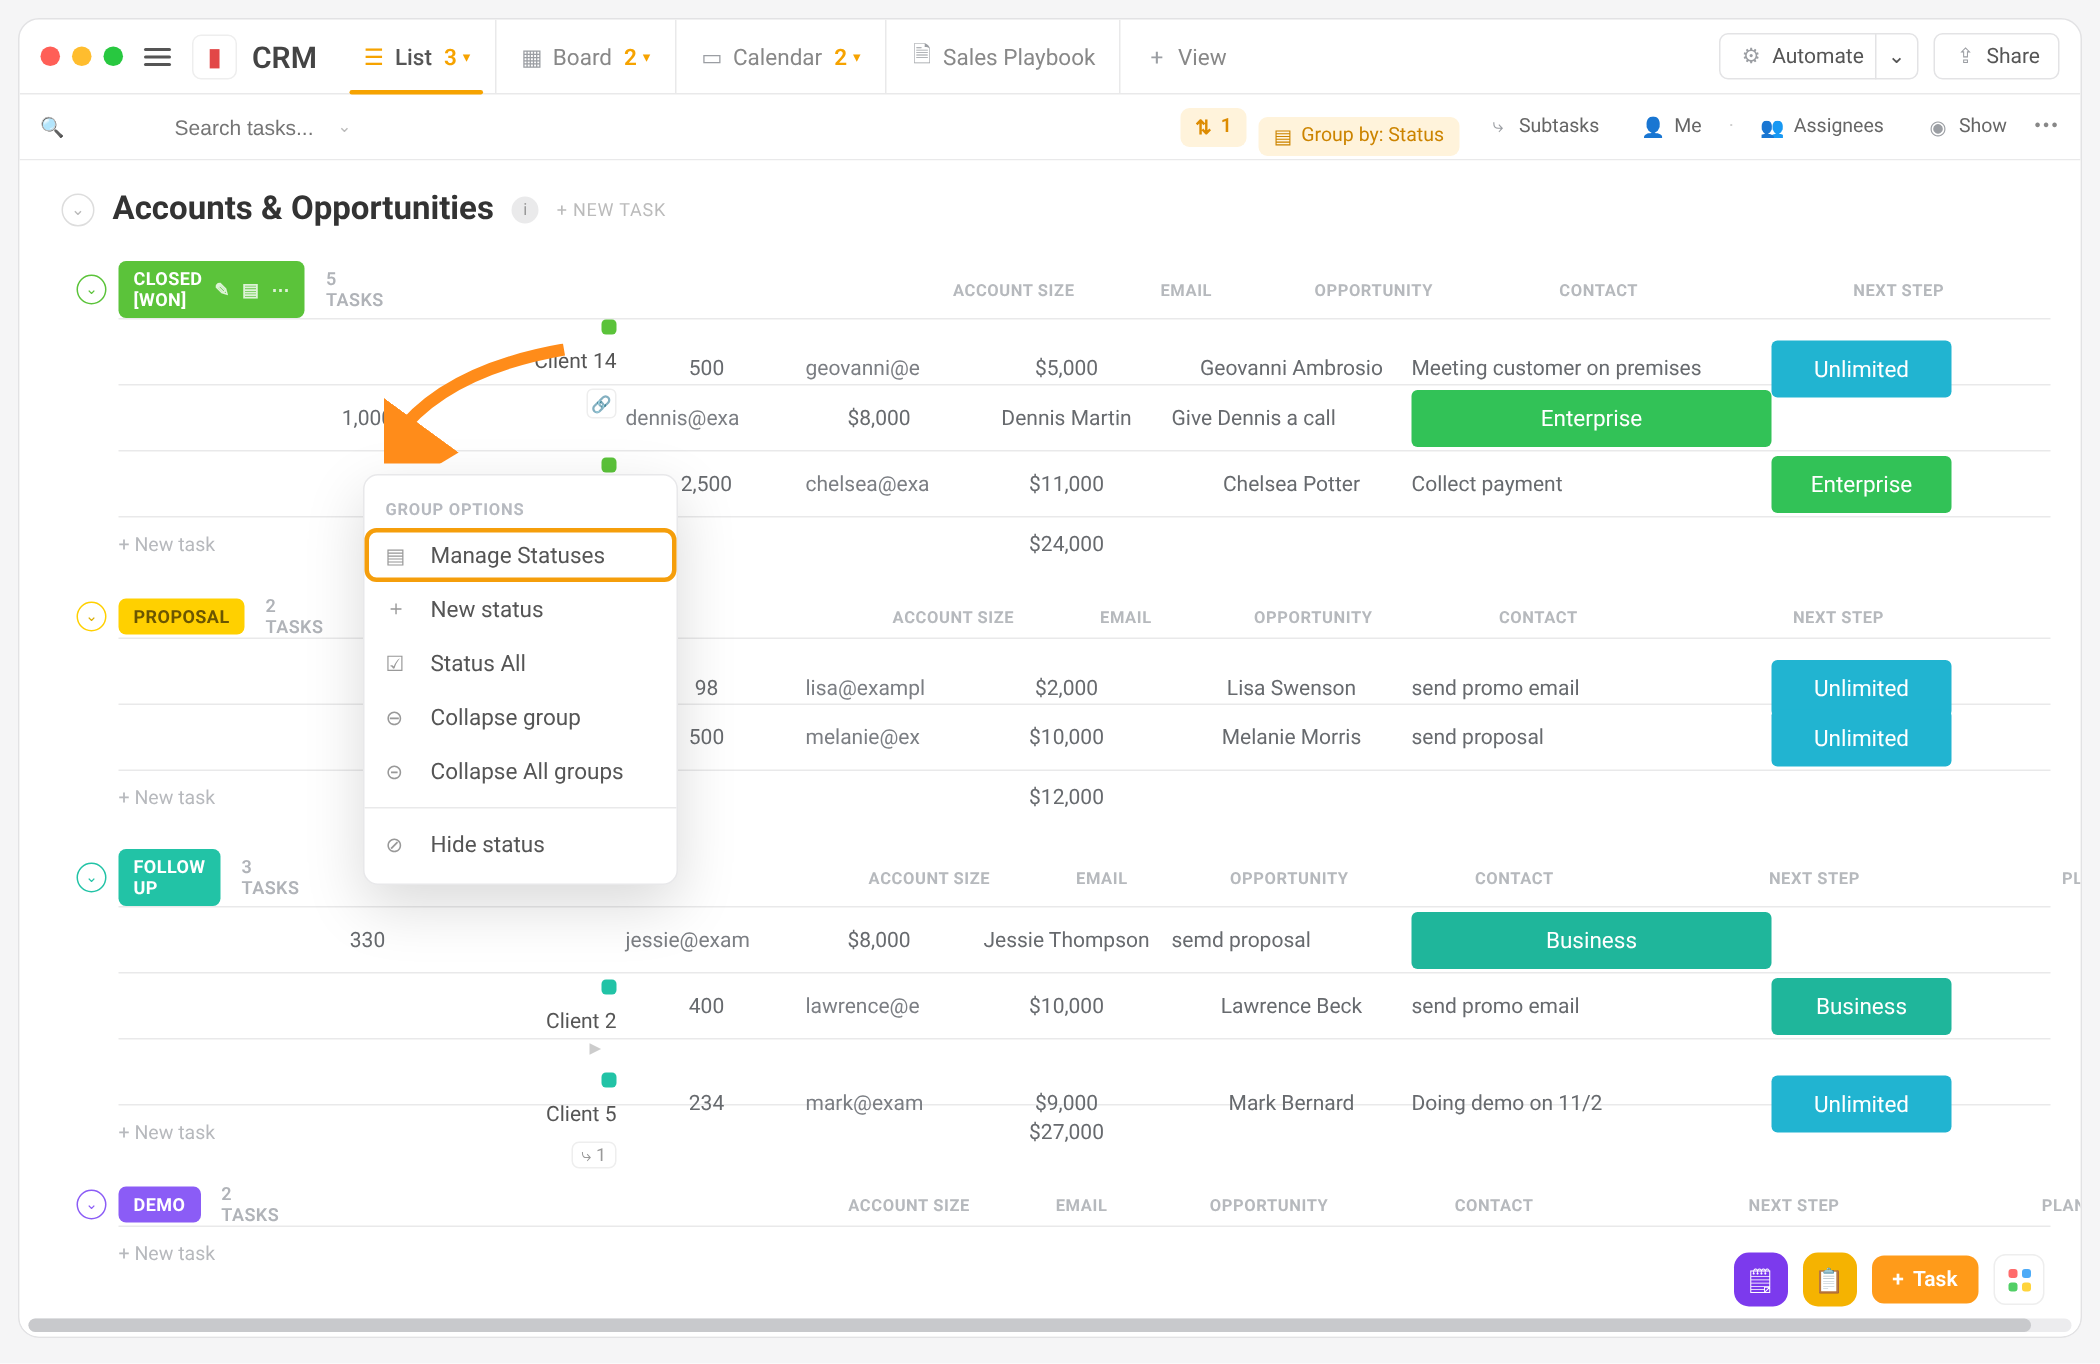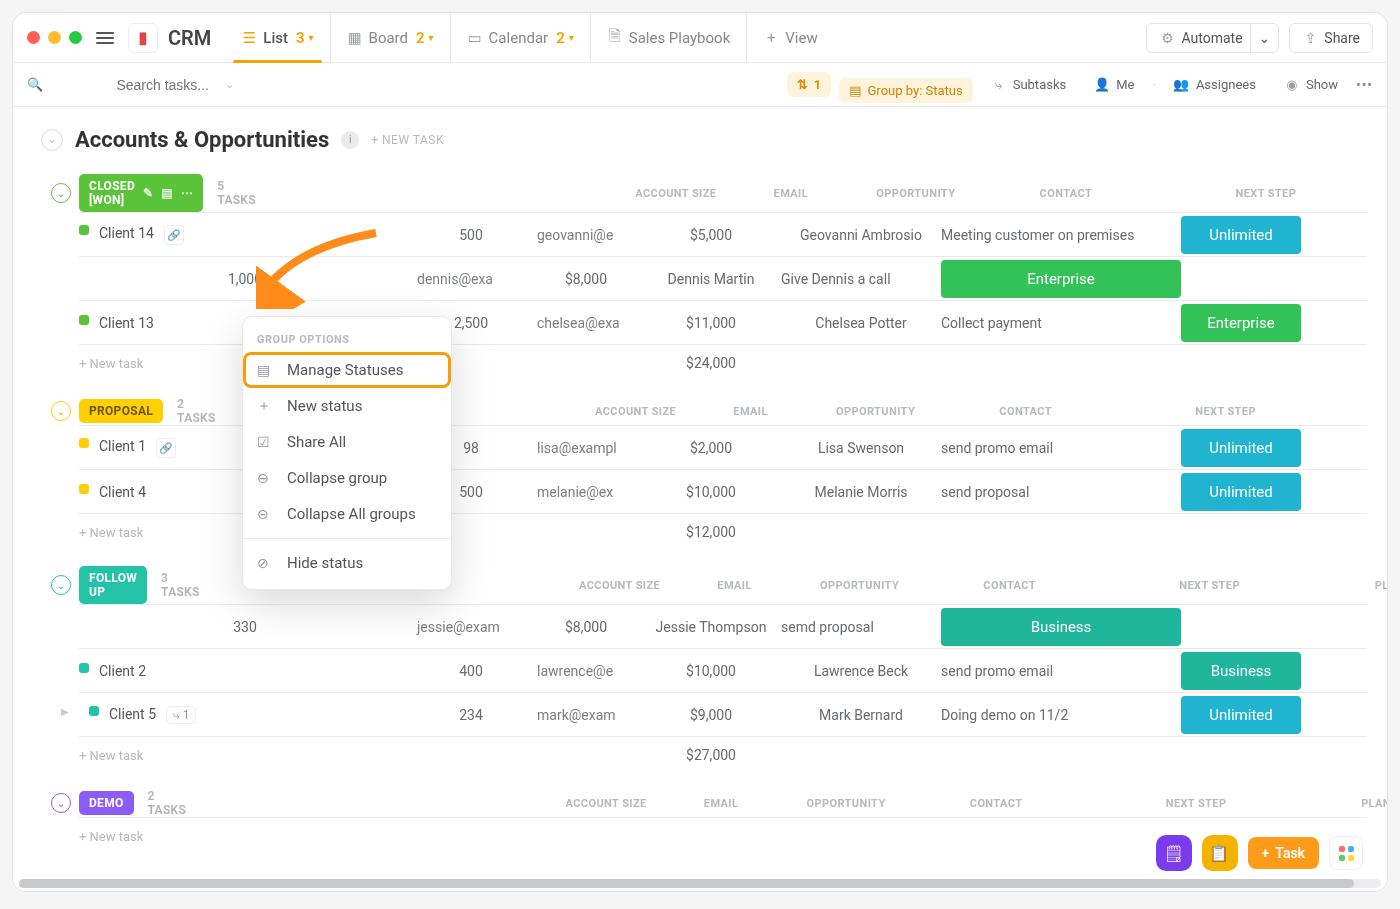--- a/index.html
+++ b/index.html
@@ -57,21 +57,21 @@
 .gtag{margin-left:28px;padding:5px 10px;border-radius:5px;color:#fff;font-size:12px;font-weight:700;letter-spacing:0.3px;display:flex;align-items:center;gap:8px;}
 .gtag.green{background:var(--green);} .gtag.yellow{background:var(--yellow);color:#6b5600;}
 .gtag.teal{background:var(--green2);} .gtag.purple{background:var(--purple);}
 .gtag .tagicon{opacity:.8;font-size:12px;}
 .gcount{margin-left:14px;color:#b0b3b8;font-size:12px;font-weight:600;letter-spacing:.3px;}
 .gcols{display:grid;grid-template-columns:360px 120px 110px 140px 160px 240px 120px 30px;align-items:center;flex:1;}
 .gcols .colh{color:#b6b9bd;font-size:11px;font-weight:700;letter-spacing:.4px;text-align:center;}
 
 .rows{margin-left:66px;margin-right:20px;border-top:1px solid var(--border);}
 .row{display:grid;grid-template-columns:332px 120px 110px 140px 160px 240px 120px;align-items:center;border-bottom:1px solid var(--border);height:44px;color:#555;font-size:14px;}
-.row .name{display:flex;align-items:flex-start;gap:10px;}
+.row .name{display:flex;align-items:flex-end;gap:10px;flex-direction:column;}
 .row .expand{color:#ccc;font-size:10px;width:12px;margin-left:-18px;margin-right:6px;}
 .statusdot{width:10px;height:10px;border-radius:3px;display:inline-block;}
 .sd-green{background:var(--green);} .sd-yellow{background:var(--yellow);} .sd-teal{background:var(--green2);}
 .linkicon{width:20px;height:20px;border:1px solid #eee;border-radius:4px;display:flex;align-items:center;justify-content:center;color:#aaa;font-size:11px;}
 .subcount{display:flex;align-items:center;gap:3px;border:1px solid #eee;border-radius:5px;padding:1px 6px;color:#999;font-size:12px;}
 .cell{text-align:center;color:#676a6e;overflow:hidden;white-space:nowrap;text-overflow:ellipsis;}
 .cell.left{text-align:left;}
 .cell.email{color:#7b7e83;text-align:left;padding-left:6px;}
 .planpill{color:#fff;border-radius:4px;height:38px;display:flex;align-items:center;justify-content:center;font-size:15px;margin:3px 0;}
 .plan-unlimited{background:var(--blue);} .plan-enterprise{background:#32c257;} .plan-business{background:#1fb69b;}
@@ -471,21 +471,21 @@
           <div class="pi hl">
             <span class="picon">▤</span>
             <span>Manage Statuses</span>
           </div>
           <div class="pi">
             <span class="picon">＋</span>
             <span>New status</span>
           </div>
           <div class="pi">
             <span class="picon">☑</span>
-            <span>Share All</span>
+            <span>Status All</span>
           </div>
           <div class="pi">
             <span class="picon">⊖</span>
             <span>Collapse group</span>
           </div>
           <div class="pi">
             <span class="picon">⊝</span>
             <span>Collapse All groups</span>
           </div>
           <div class="sep"></div>

